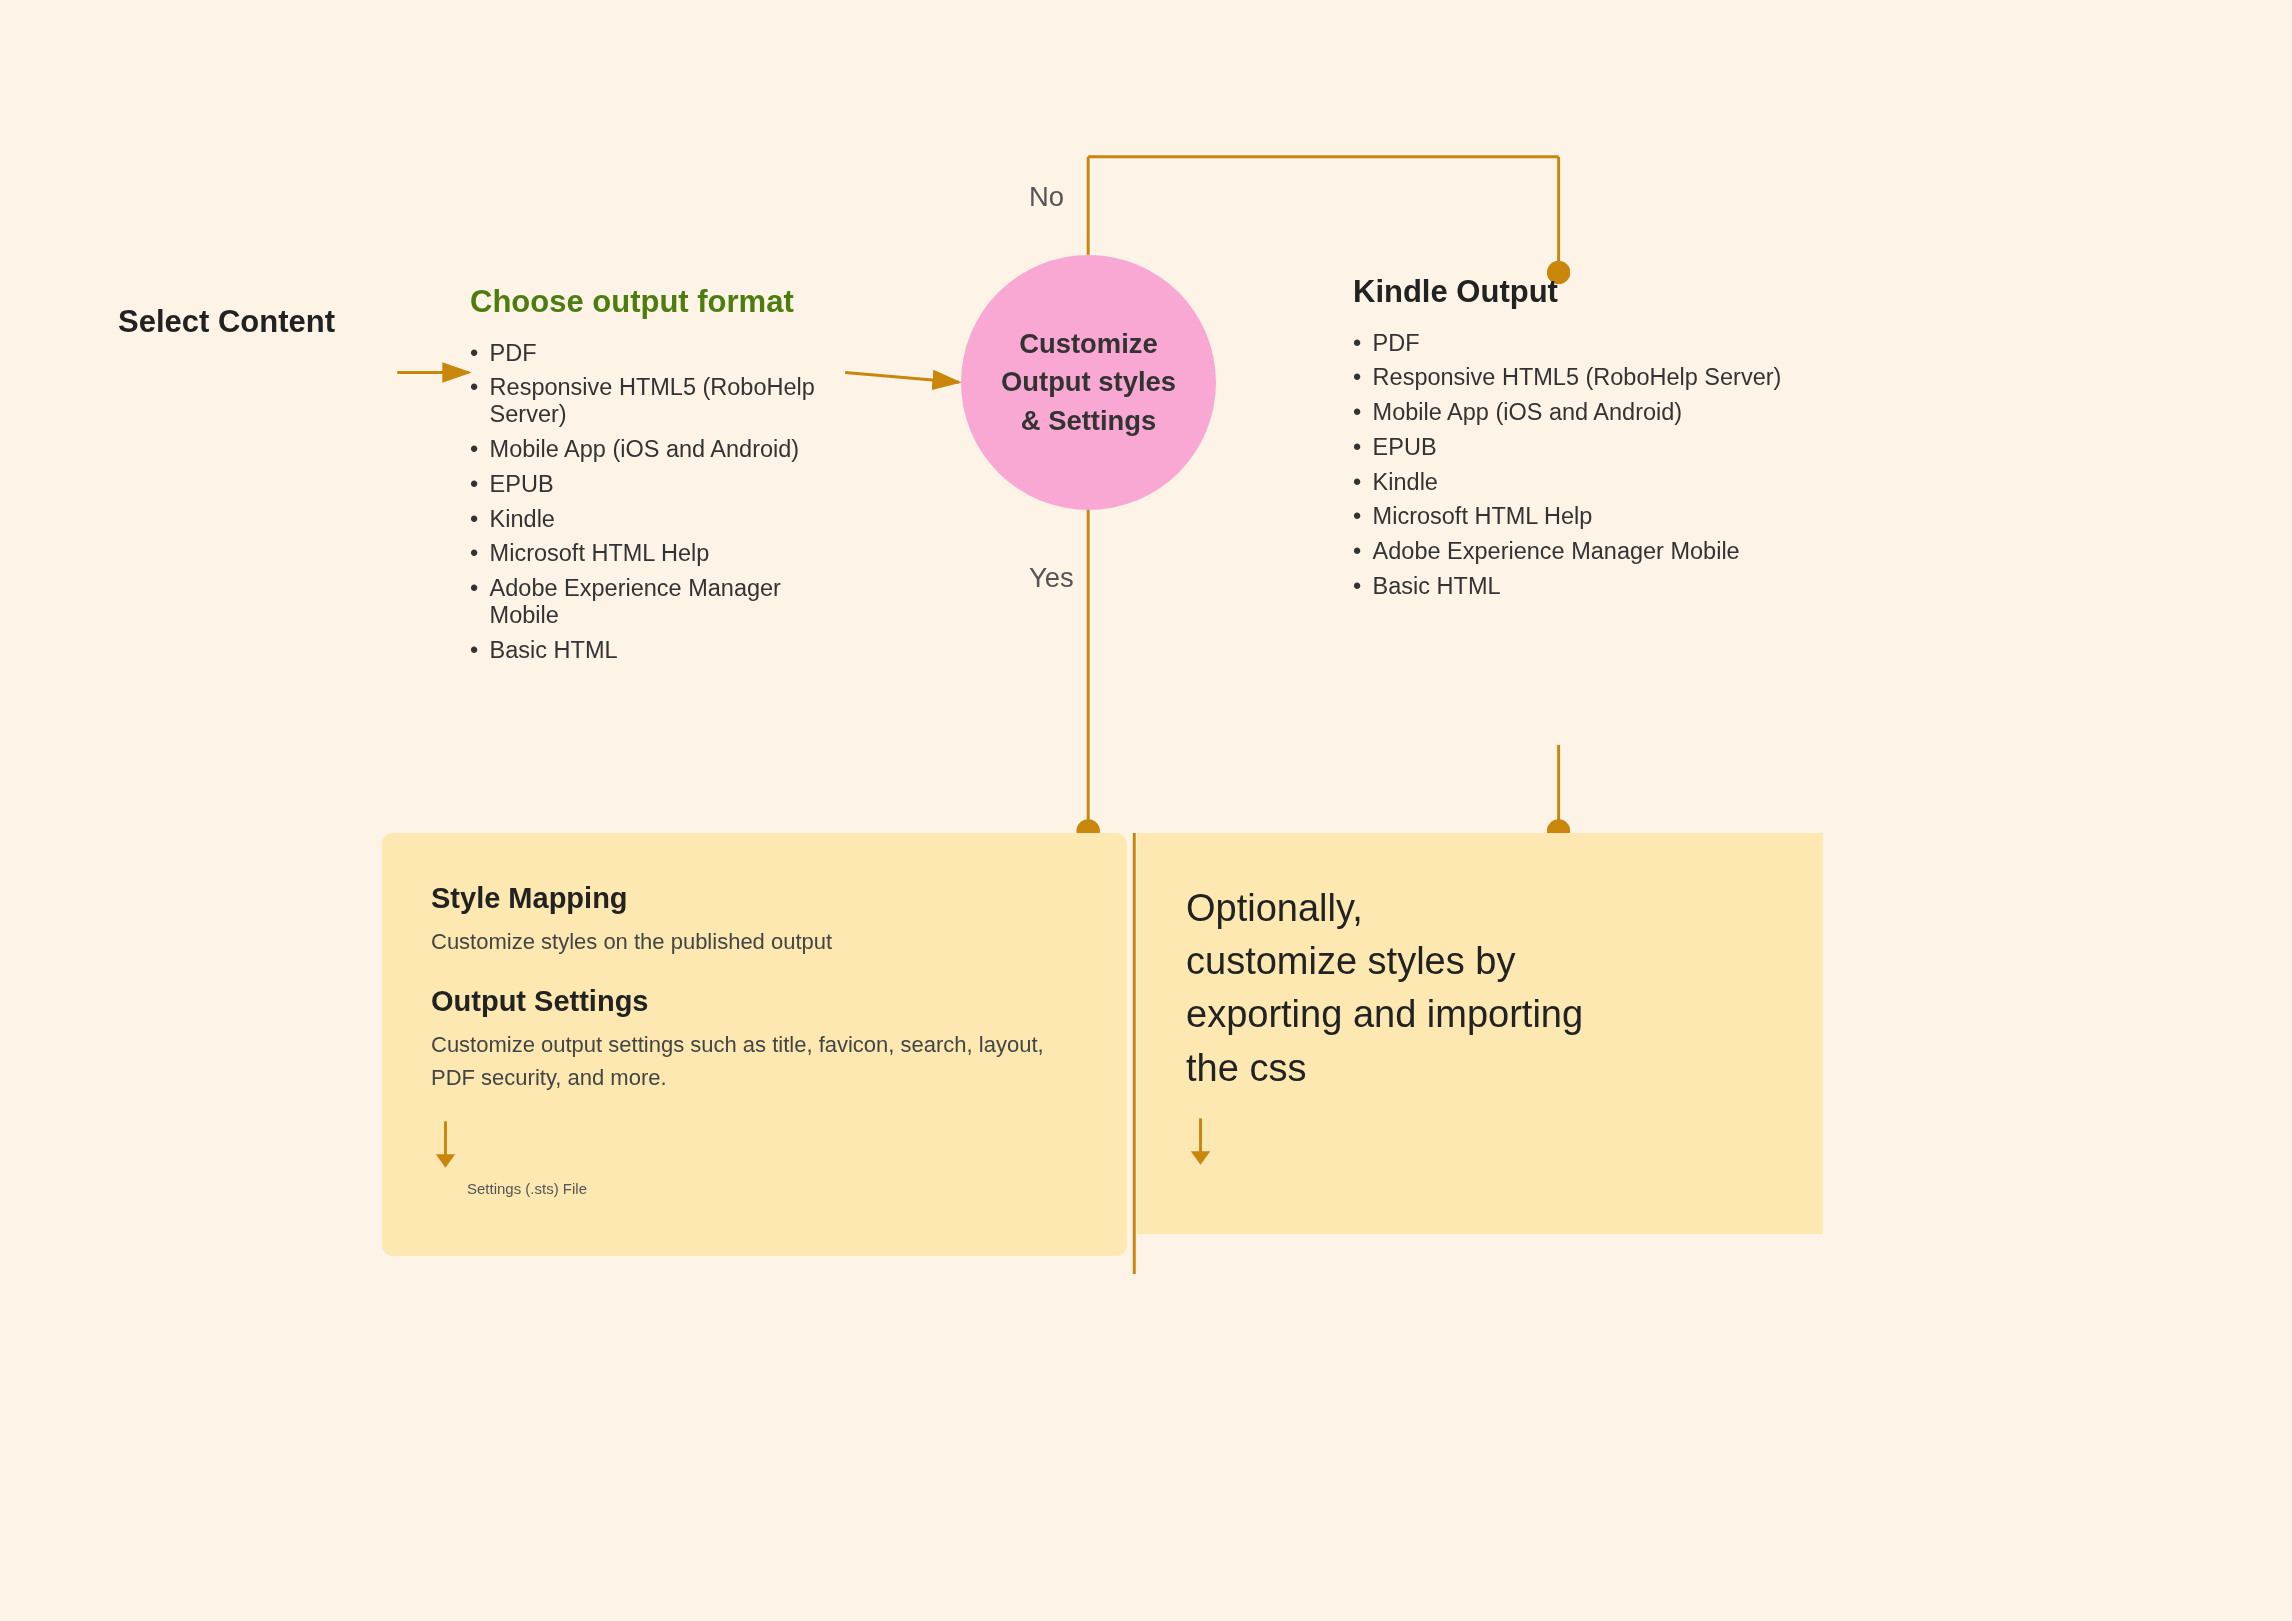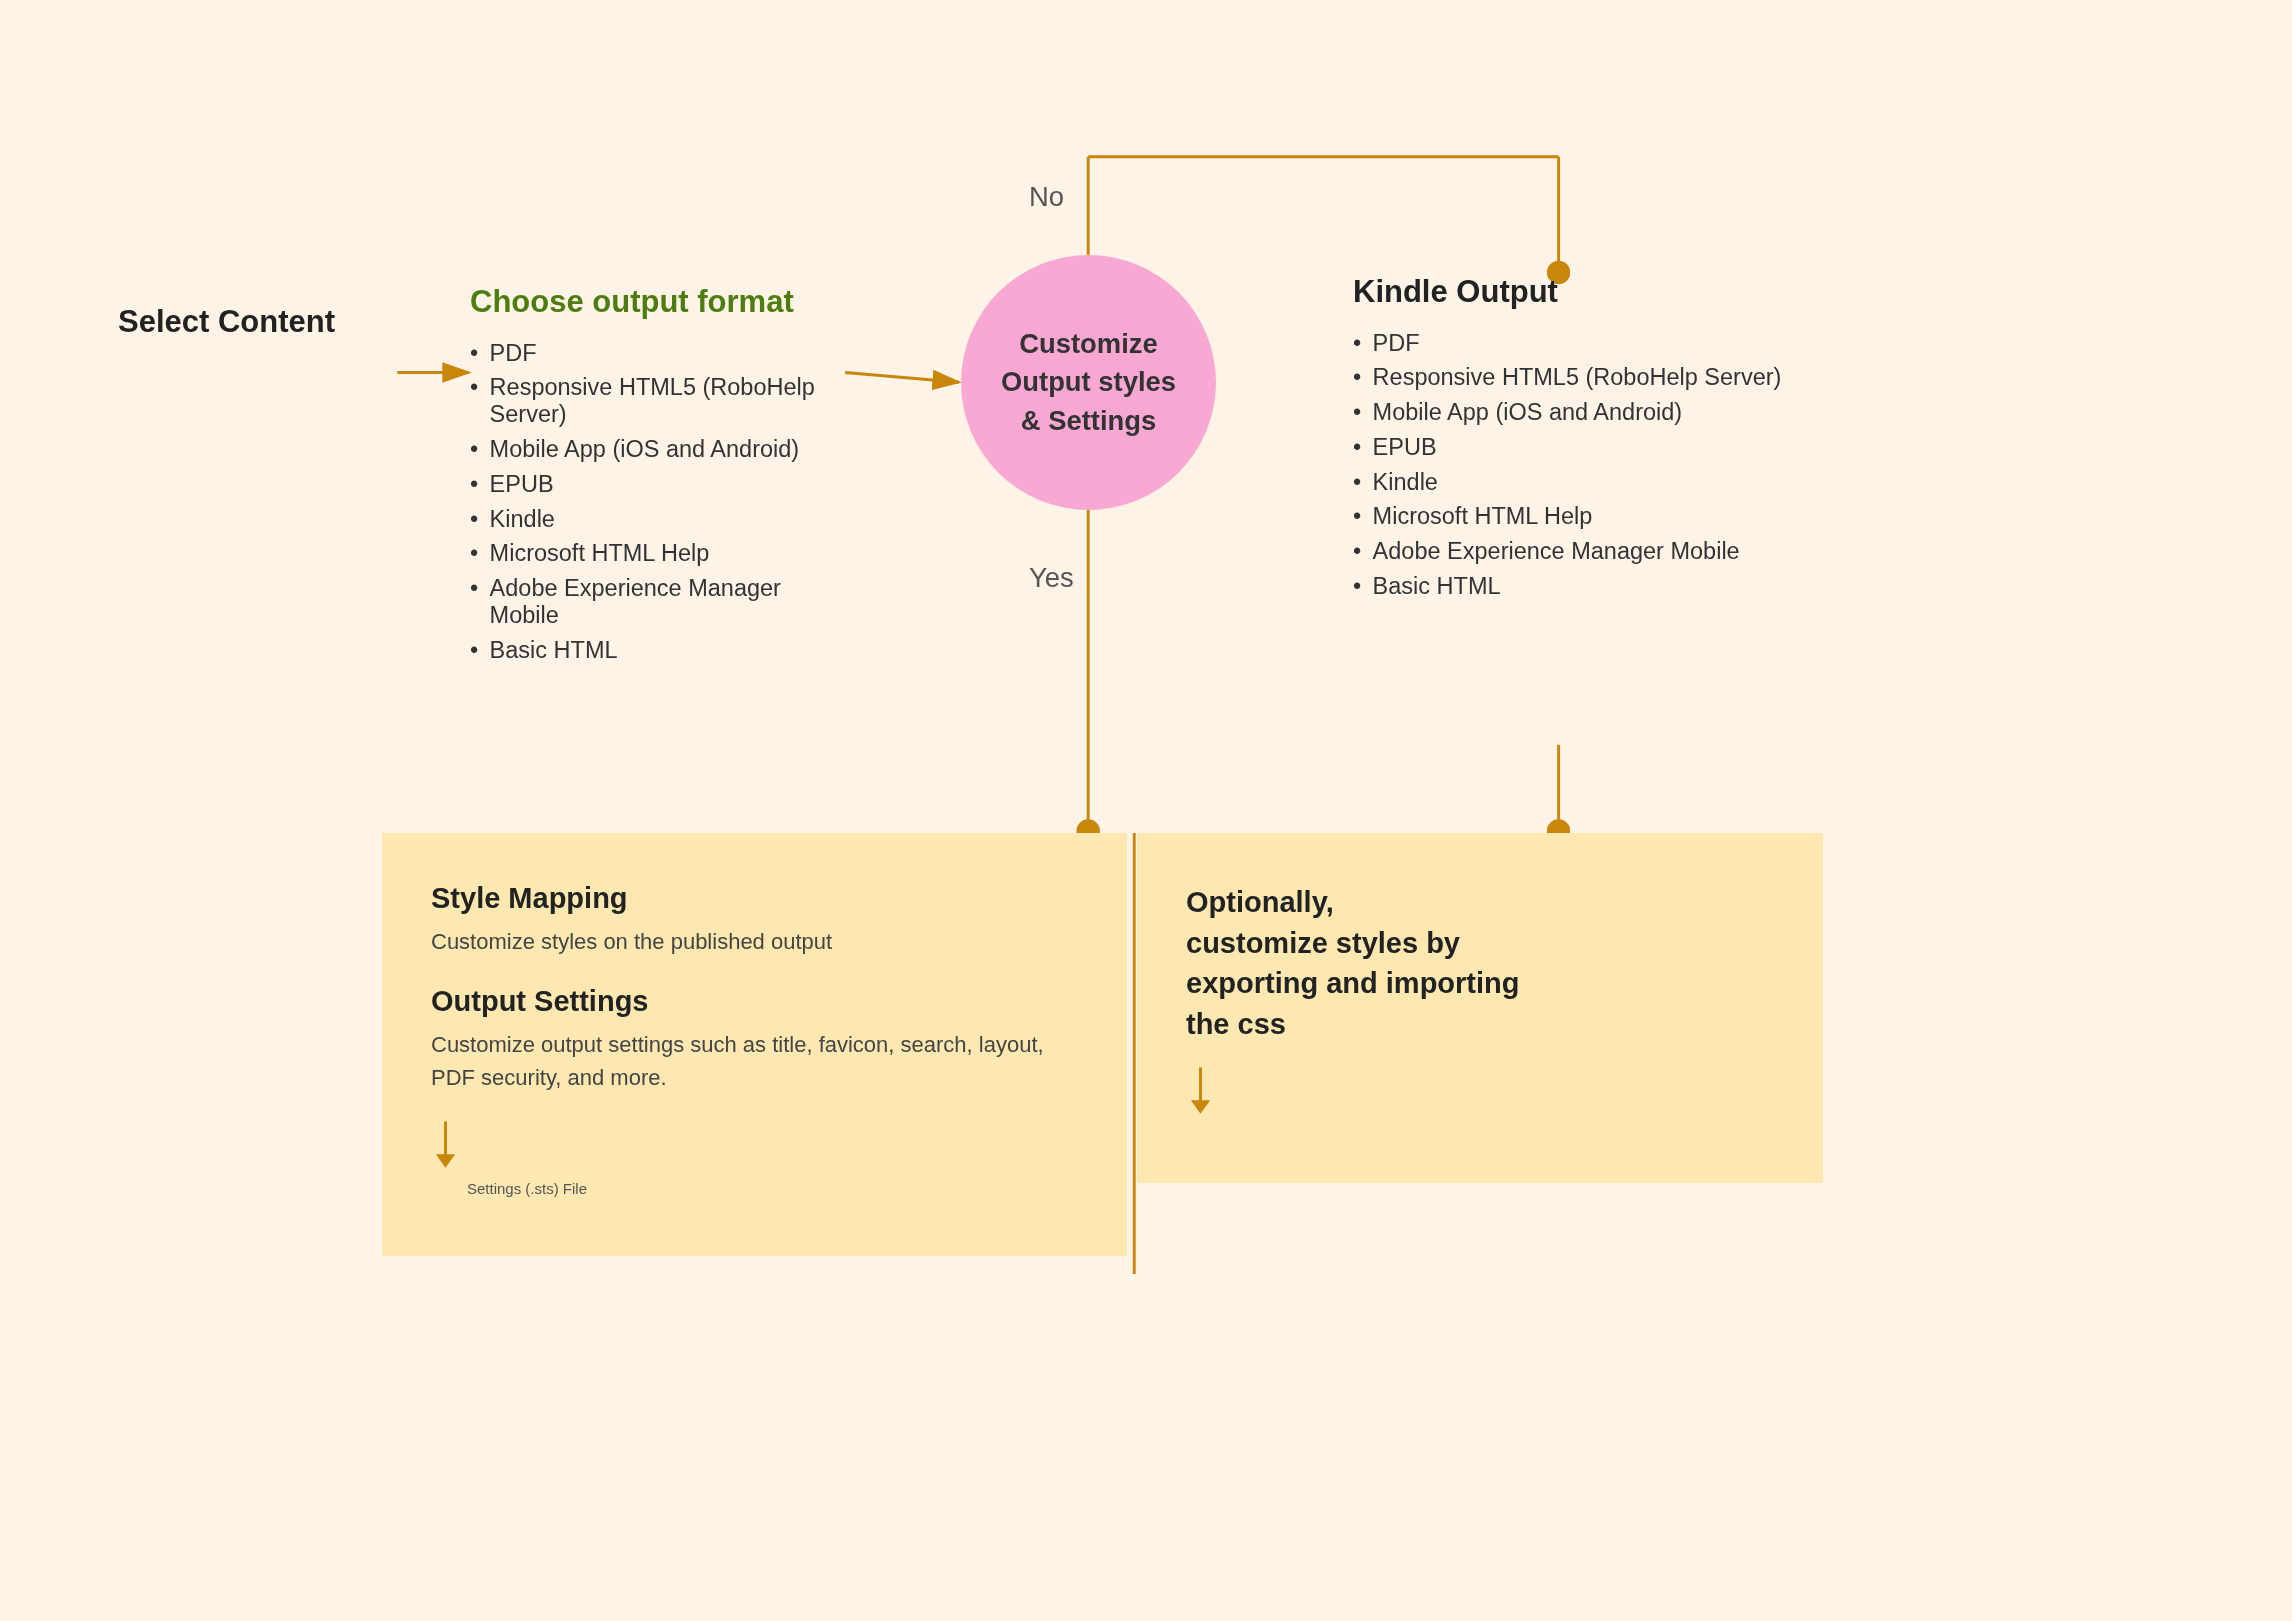--- a/index.html
+++ b/index.html
@@ -123,20 +123,21 @@
     }
 
     
     .bottom-left-box {
       position: absolute;
       top: 833px;
       left: 382px;
       width: 745px;
       background-color: #fce8b0;
       padding: 49px 49px 59px 49px;
+      border-radius: 11px;
     }
     .bottom-right-box {
       position: absolute;
       top: 833px;
       left: 1137px;
       width: 686px;
       background-color: #fce8b0;
       padding: 49px 49px 59px 49px;
     }
 
@@ -153,22 +154,22 @@
       margin-bottom: 27.4px;
     }
     .box-file-label {
       font-size: 15px;
       color: #555;
       margin-top: 9.8px;
       margin-left: 36px;
     }
 
     .right-box-title {
-      font-size: 29px;
-      font-weight: bold;
+      font-size: 38px;
+      font-weight: normal;
       color: #222;
       margin-bottom: 23px;
       line-height: 1.4;
     }
     .right-box-file-label {
       font-size: 22.5px;
       color: #555;
       margin-top: 9.8px;
     }
 

